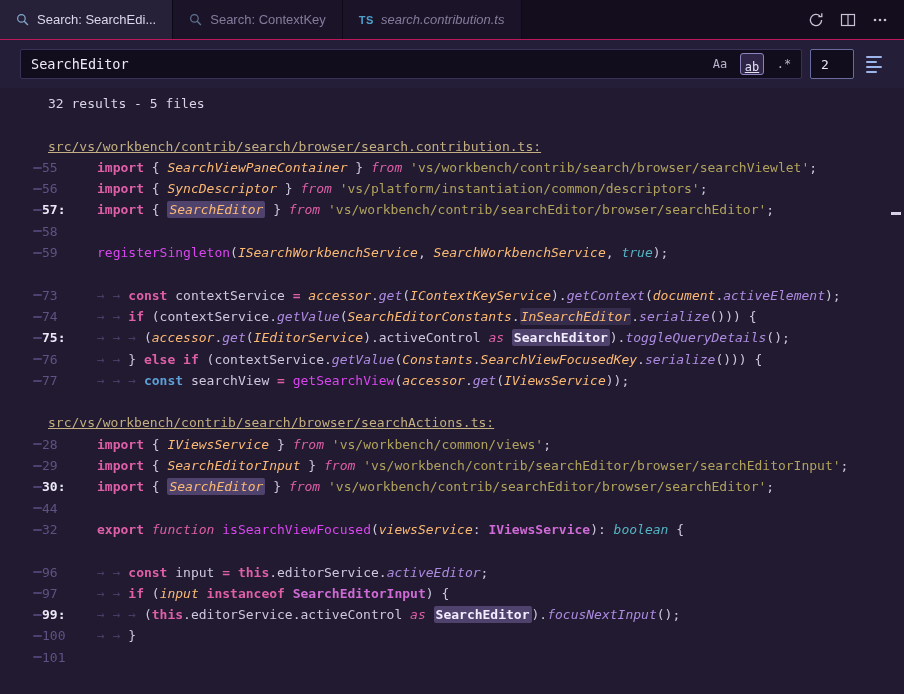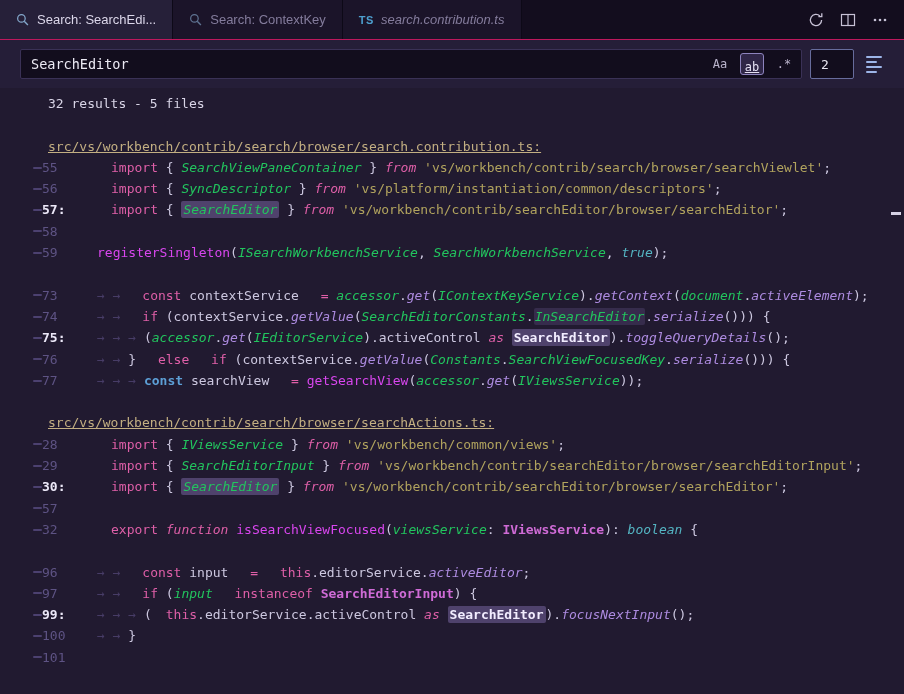--- a/index.html
+++ b/index.html
@@ -41,24 +41,24 @@
             font:13px/21.3px "DejaVu Sans Mono", monospace; padding-top:5px; }
   .line { height:21.3px; display:flex; align-items:center; white-space:pre; }
   .line .gd { width:9px; height:2px; background:#4c4170; margin-left:33px; flex:none; border-radius:1px; }
   .line .ln { width:46px; flex:none; padding-right:8px; color:#5e5384; }
   .line .ln.match { color:#ece8f8; font-weight:bold; padding-right:0; }
   .line .codetxt { margin-left:9px; flex:none; white-space:pre; }
   .summary-line { padding-left:48px; color:#d9d5e7; }
   .heading-line { padding-left:48px; color:#c3af82; }
   .heading-line .heading-text { text-decoration:underline; cursor:pointer; }
 
-  .tk.kw   { color:#df5fa8; font-weight:normal;margin-left:14px; }
+  .tk.kw   { color:#df5fa8; font-weight:bold; }
   .tk.kwi  { color:#df5fa8; font-style:italic; }
   .tk.pl   { color:#cdc8e0; }
-  .tk.cls  { color:#22c55e; font-style:italic; }
+  .tk.cls  { color:#fdba74; font-style:italic; }
   .tk.str  { color:#b1a35e; }
   .tk.fnv  { color:#ad8be0; font-style:italic; }
   .tk.fng  { color:#d946ef; }
   .tk.teal { color:#54b4c2; font-style:italic; }
   .tk.blu  { color:#5d9fd6; font-weight:bold; }
   .tk.typ  { color:#cf6bd6; font-weight:bold; }
   .tk.cmt  { color:#6f6789; font-style:italic; }
   .tk.ws   { color:#473c66; }
   .tk.hl   { background:rgba(167,142,222,.35); border-radius:2px; padding:1px 2px; }
   .tk.hlb  { background:rgba(167,142,222,.35); border-radius:2px; padding:1px 2px; color:#f2edff; font-weight:bold; }
@@ -152,21 +152,21 @@
         <div class="line code-line"><span class="gd"></span><span class="ln">73</span><span class="codetxt"><span class="tk ws">→ </span><span class="tk ws">→ </span><span class="tk kw">const</span><span class="tk pl"> contextService </span><span class="tk kw">=</span><span class="tk pl"> </span><span class="tk cls">accessor</span><span class="tk pl">.</span><span class="tk fnv">get</span><span class="tk pl">(</span><span class="tk cls">IContextKeyService</span><span class="tk pl">).</span><span class="tk fnv">getContext</span><span class="tk pl">(</span><span class="tk cls">document</span><span class="tk pl">.</span><span class="tk fnv">activeElement</span><span class="tk pl">);</span></span></div>
         <div class="line code-line"><span class="gd"></span><span class="ln">74</span><span class="codetxt"><span class="tk ws">→ </span><span class="tk ws">→ </span><span class="tk kw">if</span><span class="tk pl"> (contextService.</span><span class="tk fnv">getValue</span><span class="tk pl">(</span><span class="tk cls">SearchEditorConstants</span><span class="tk pl">.</span><span class="tk cls hld">InSearchEditor</span><span class="tk pl">.</span><span class="tk fnv">serialize</span><span class="tk pl">())) {</span></span></div>
         <div class="line code-line"><span class="gd"></span><span class="ln match">75:</span><span class="codetxt"><span class="tk ws">→ </span><span class="tk ws">→ </span><span class="tk ws">→ </span><span class="tk pl">(</span><span class="tk cls">accessor</span><span class="tk pl">.</span><span class="tk fnv">get</span><span class="tk pl">(</span><span class="tk cls">IEditorService</span><span class="tk pl">).activeControl </span><span class="tk kwi">as</span><span class="tk pl"> </span><span class="tk hlb">SearchEditor</span><span class="tk pl">).</span><span class="tk fnv">toggleQueryDetails</span><span class="tk pl">();</span></span></div>
         <div class="line code-line"><span class="gd"></span><span class="ln">76</span><span class="codetxt"><span class="tk ws">→ </span><span class="tk ws">→ </span><span class="tk pl">} </span><span class="tk kw">else</span><span class="tk pl"> </span><span class="tk kw">if</span><span class="tk pl"> (contextService.</span><span class="tk fnv">getValue</span><span class="tk pl">(</span><span class="tk cls">Constants</span><span class="tk pl">.</span><span class="tk cls">SearchViewFocusedKey</span><span class="tk pl">.</span><span class="tk fnv">serialize</span><span class="tk pl">())) {</span></span></div>
         <div class="line code-line"><span class="gd"></span><span class="ln">77</span><span class="codetxt"><span class="tk ws">→ </span><span class="tk ws">→ </span><span class="tk ws">→ </span><span class="tk blu">const</span><span class="tk pl"> searchView </span><span class="tk kw">=</span><span class="tk pl"> </span><span class="tk fng">getSearchView</span><span class="tk pl">(</span><span class="tk cls">accessor</span><span class="tk pl">.</span><span class="tk fnv">get</span><span class="tk pl">(</span><span class="tk cls">IViewsService</span><span class="tk pl">));</span></span></div>
         <div class="line blank-line"></div>
         <div class="line heading-line"><span class="heading-text">src/vs/workbench/contrib/search/browser/searchActions.ts:</span></div>
         <div class="line code-line"><span class="gd"></span><span class="ln">28</span><span class="codetxt"><span class="tk kw">import</span><span class="tk pl"> { </span><span class="tk cls">IViewsService</span><span class="tk pl"> } </span><span class="tk kwi">from</span><span class="tk pl"> </span><span class="tk str">'vs/workbench/common/views'</span><span class="tk pl">;</span></span></div>
         <div class="line code-line"><span class="gd"></span><span class="ln">29</span><span class="codetxt"><span class="tk kw">import</span><span class="tk pl"> { </span><span class="tk cls">SearchEditorInput</span><span class="tk pl"> } </span><span class="tk kwi">from</span><span class="tk pl"> </span><span class="tk str">'vs/workbench/contrib/searchEditor/browser/searchEditorInput'</span><span class="tk pl">;</span></span></div>
         <div class="line code-line"><span class="gd"></span><span class="ln match">30:</span><span class="codetxt"><span class="tk kw">import</span><span class="tk pl"> { </span><span class="tk cls hl">SearchEditor</span><span class="tk pl"> } </span><span class="tk kwi">from</span><span class="tk pl"> </span><span class="tk str">'vs/workbench/contrib/searchEditor/browser/searchEditor'</span><span class="tk pl">;</span></span></div>
-        <div class="line code-line"><span class="gd"></span><span class="ln">57</span><span class="codetxt"></span></div>
+        <div class="line code-line"><span class="gd"></span><span class="ln">44</span><span class="codetxt"></span></div>
         <div class="line code-line"><span class="gd"></span><span class="ln">32</span><span class="codetxt"><span class="tk kw">export</span><span class="tk pl"> </span><span class="tk kwi">function</span><span class="tk pl"> </span><span class="tk fng">isSearchViewFocused</span><span class="tk pl">(</span><span class="tk cls">viewsService</span><span class="tk pl">: </span><span class="tk typ">IViewsService</span><span class="tk pl">): </span><span class="tk teal">boolean</span><span class="tk pl"> {</span></span></div>
         <div class="line blank-line"></div>
         <div class="line code-line"><span class="gd"></span><span class="ln">96</span><span class="codetxt"><span class="tk ws">→ </span><span class="tk ws">→ </span><span class="tk kw">const</span><span class="tk pl"> input </span><span class="tk kw">=</span><span class="tk pl"> </span><span class="tk kw">this</span><span class="tk pl">.editorService.</span><span class="tk fnv">activeEditor</span><span class="tk pl">;</span></span></div>
         <div class="line code-line"><span class="gd"></span><span class="ln">97</span><span class="codetxt"><span class="tk ws">→ </span><span class="tk ws">→ </span><span class="tk kw">if</span><span class="tk pl"> (</span><span class="tk cls">input</span><span class="tk pl"> </span><span class="tk kw">instanceof</span><span class="tk pl"> </span><span class="tk typ">SearchEditorInput</span><span class="tk pl">) {</span></span></div>
         <div class="line code-line"><span class="gd"></span><span class="ln match">99:</span><span class="codetxt"><span class="tk ws">→ </span><span class="tk ws">→ </span><span class="tk ws">→ </span><span class="tk pl">(</span><span class="tk kw">this</span><span class="tk pl">.editorService.activeControl </span><span class="tk kwi">as</span><span class="tk pl"> </span><span class="tk hlb">SearchEditor</span><span class="tk pl">).</span><span class="tk fnv">focusNextInput</span><span class="tk pl">();</span></span></div>
         <div class="line code-line"><span class="gd"></span><span class="ln">100</span><span class="codetxt"><span class="tk ws">→ </span><span class="tk ws">→ </span><span class="tk pl">}</span></span></div>
         <div class="line code-line"><span class="gd"></span><span class="ln">101</span><span class="codetxt"></span></div>
       </div>
   </div>
 

